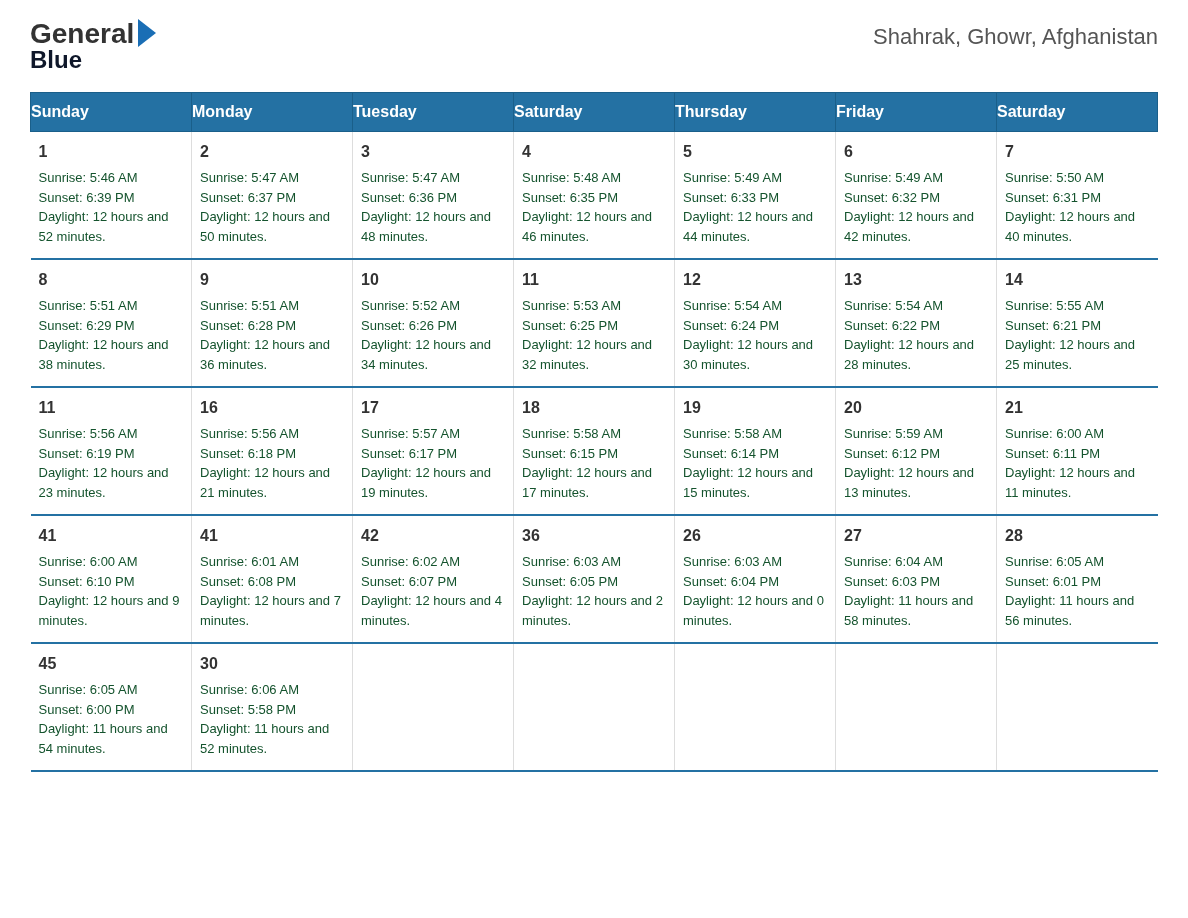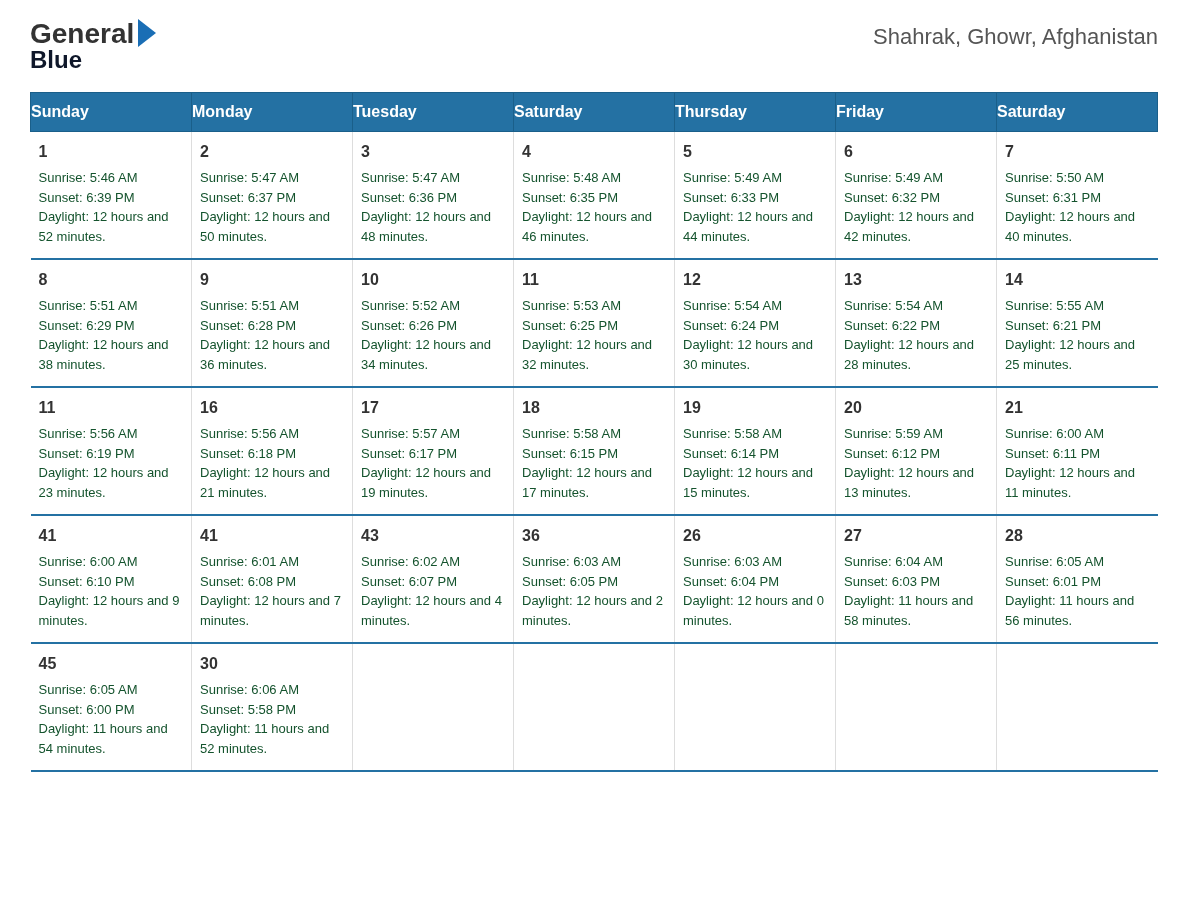--- a/index.html
+++ b/index.html
@@ -228,21 +228,21 @@
       <tr>
         <td>
         <span class="day-number">41</span>
         <span class="day-info">Sunrise: 6:00 AM<br>Sunset: 6:10 PM<br>Daylight: 12 hours and 9 minutes.</span>
       </td>
         <td>
         <span class="day-number">41</span>
         <span class="day-info">Sunrise: 6:01 AM<br>Sunset: 6:08 PM<br>Daylight: 12 hours and 7 minutes.</span>
       </td>
         <td>
-        <span class="day-number">43</span>
+        <span class="day-number">42</span>
         <span class="day-info">Sunrise: 6:02 AM<br>Sunset: 6:07 PM<br>Daylight: 12 hours and 4 minutes.</span>
       </td>
         <td>
         <span class="day-number">36</span>
         <span class="day-info">Sunrise: 6:03 AM<br>Sunset: 6:05 PM<br>Daylight: 12 hours and 2 minutes.</span>
       </td>
         <td>
         <span class="day-number">26</span>
         <span class="day-info">Sunrise: 6:03 AM<br>Sunset: 6:04 PM<br>Daylight: 12 hours and 0 minutes.</span>
       </td>

